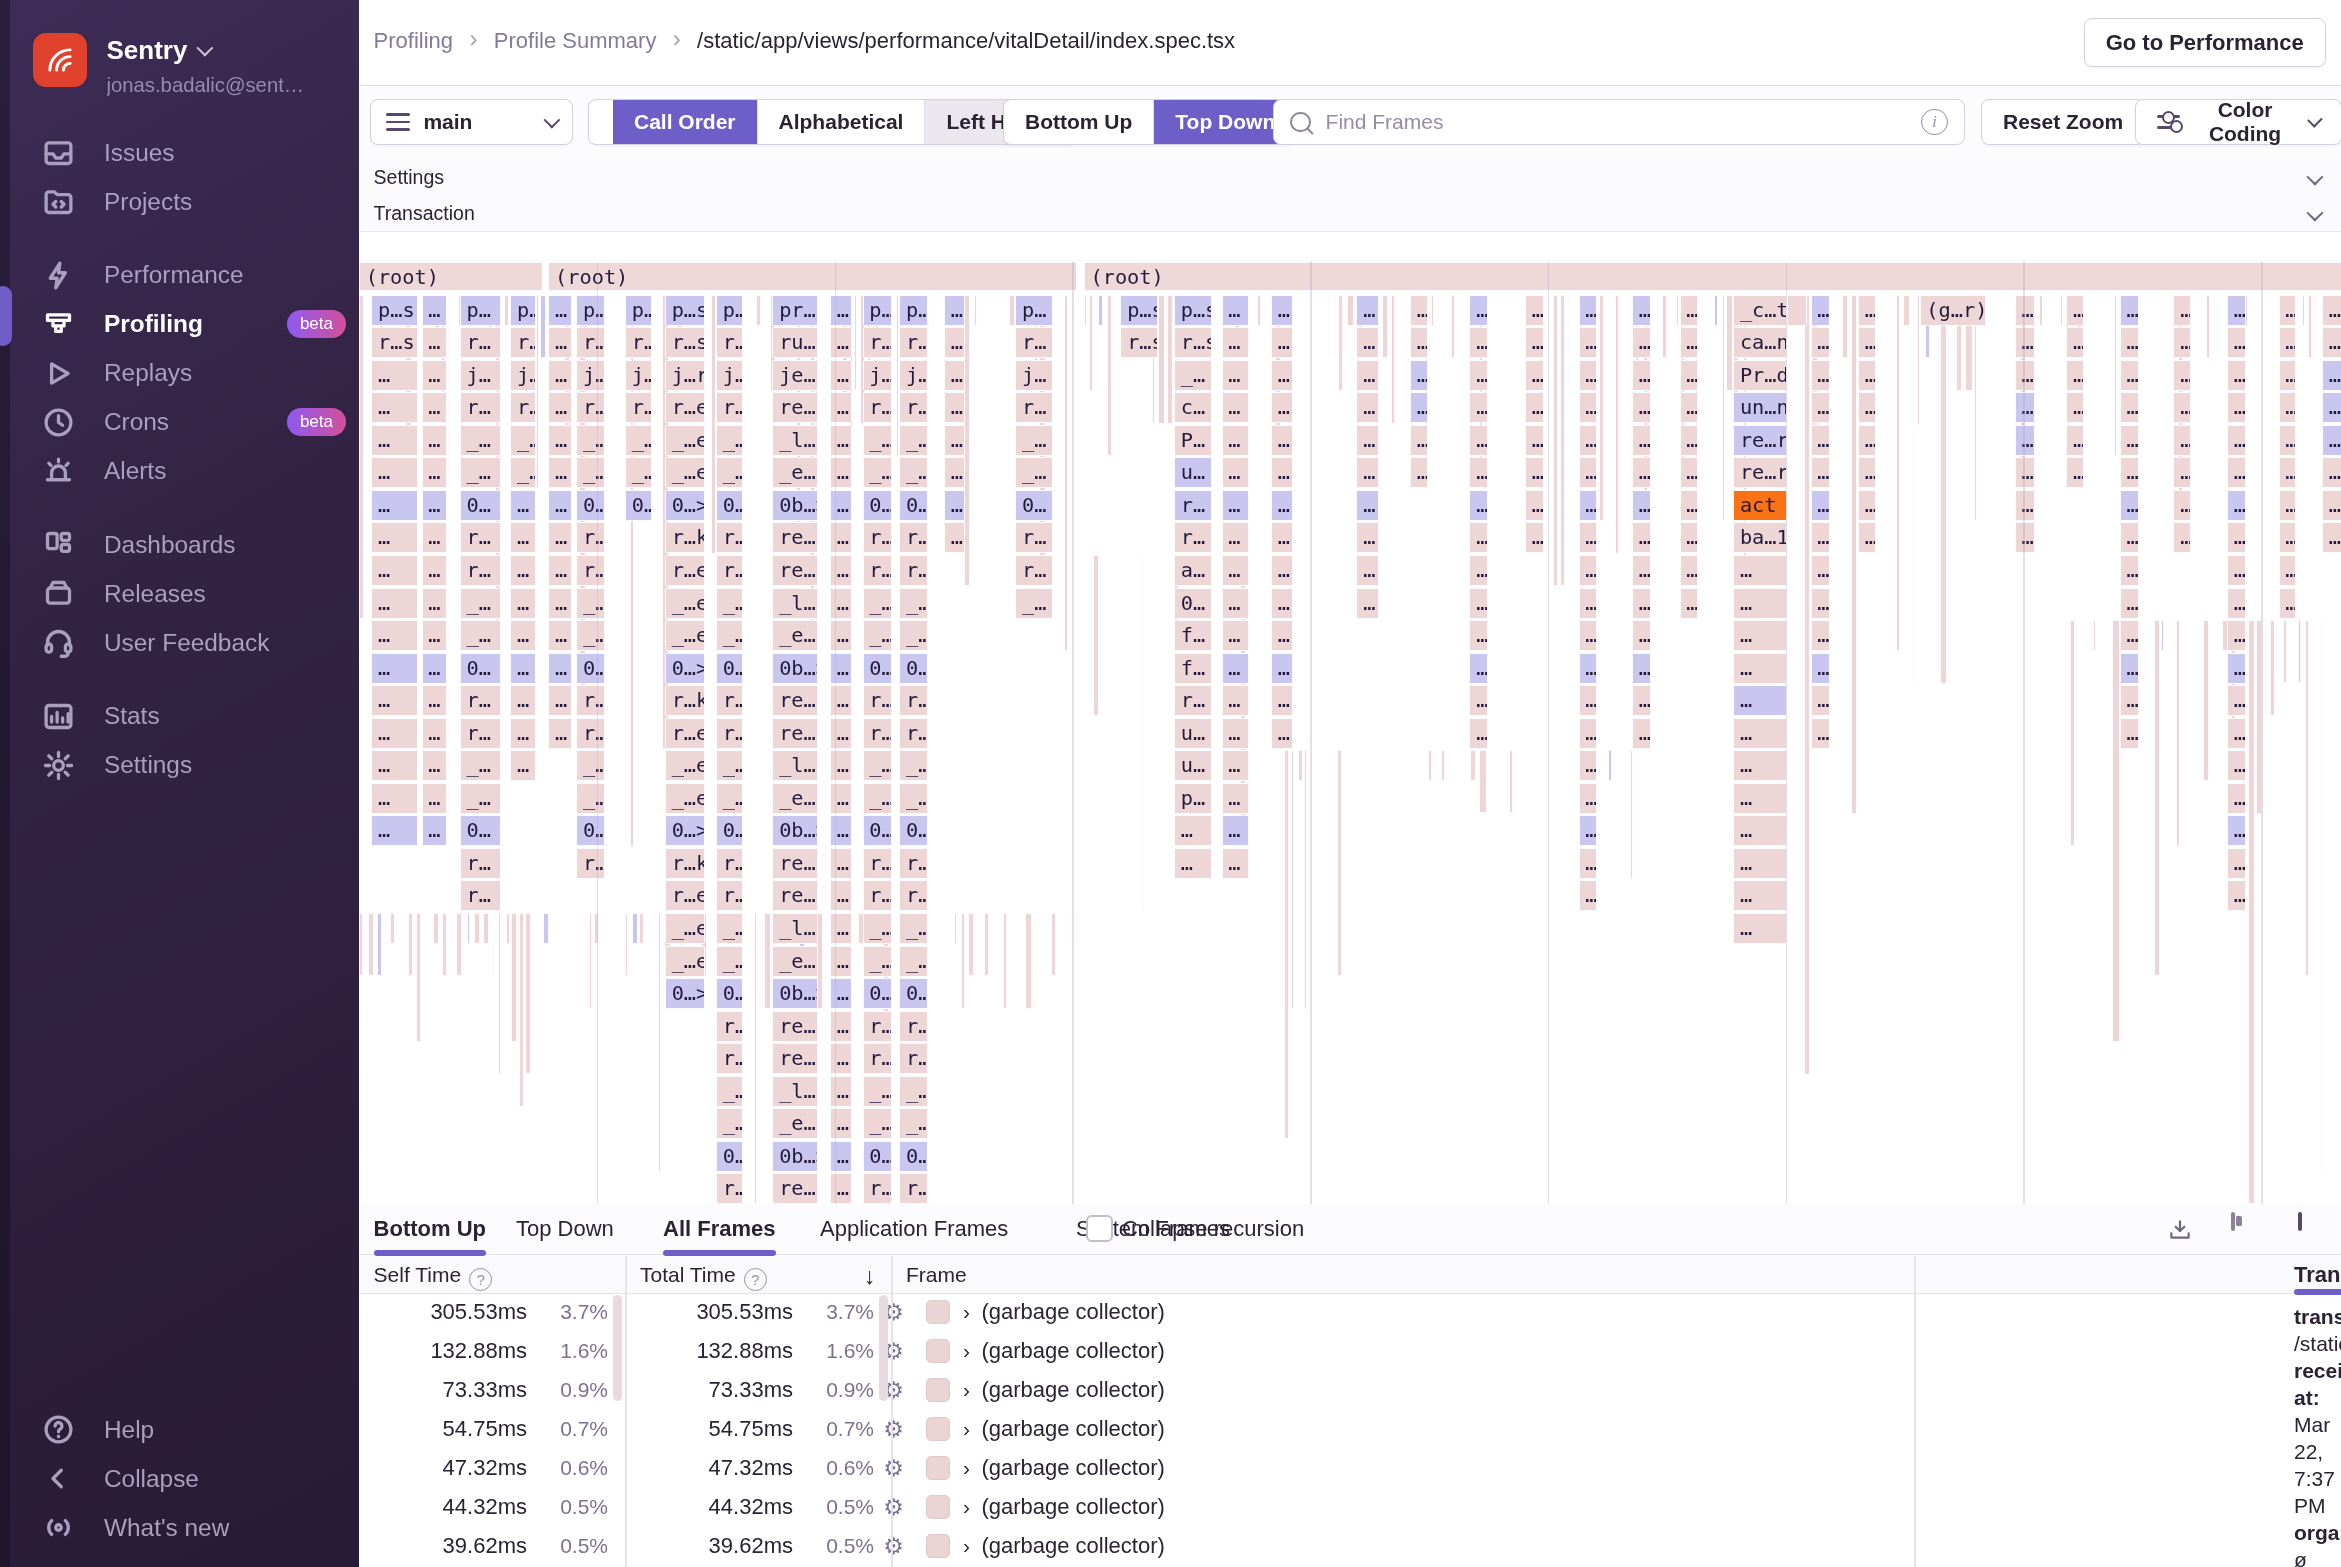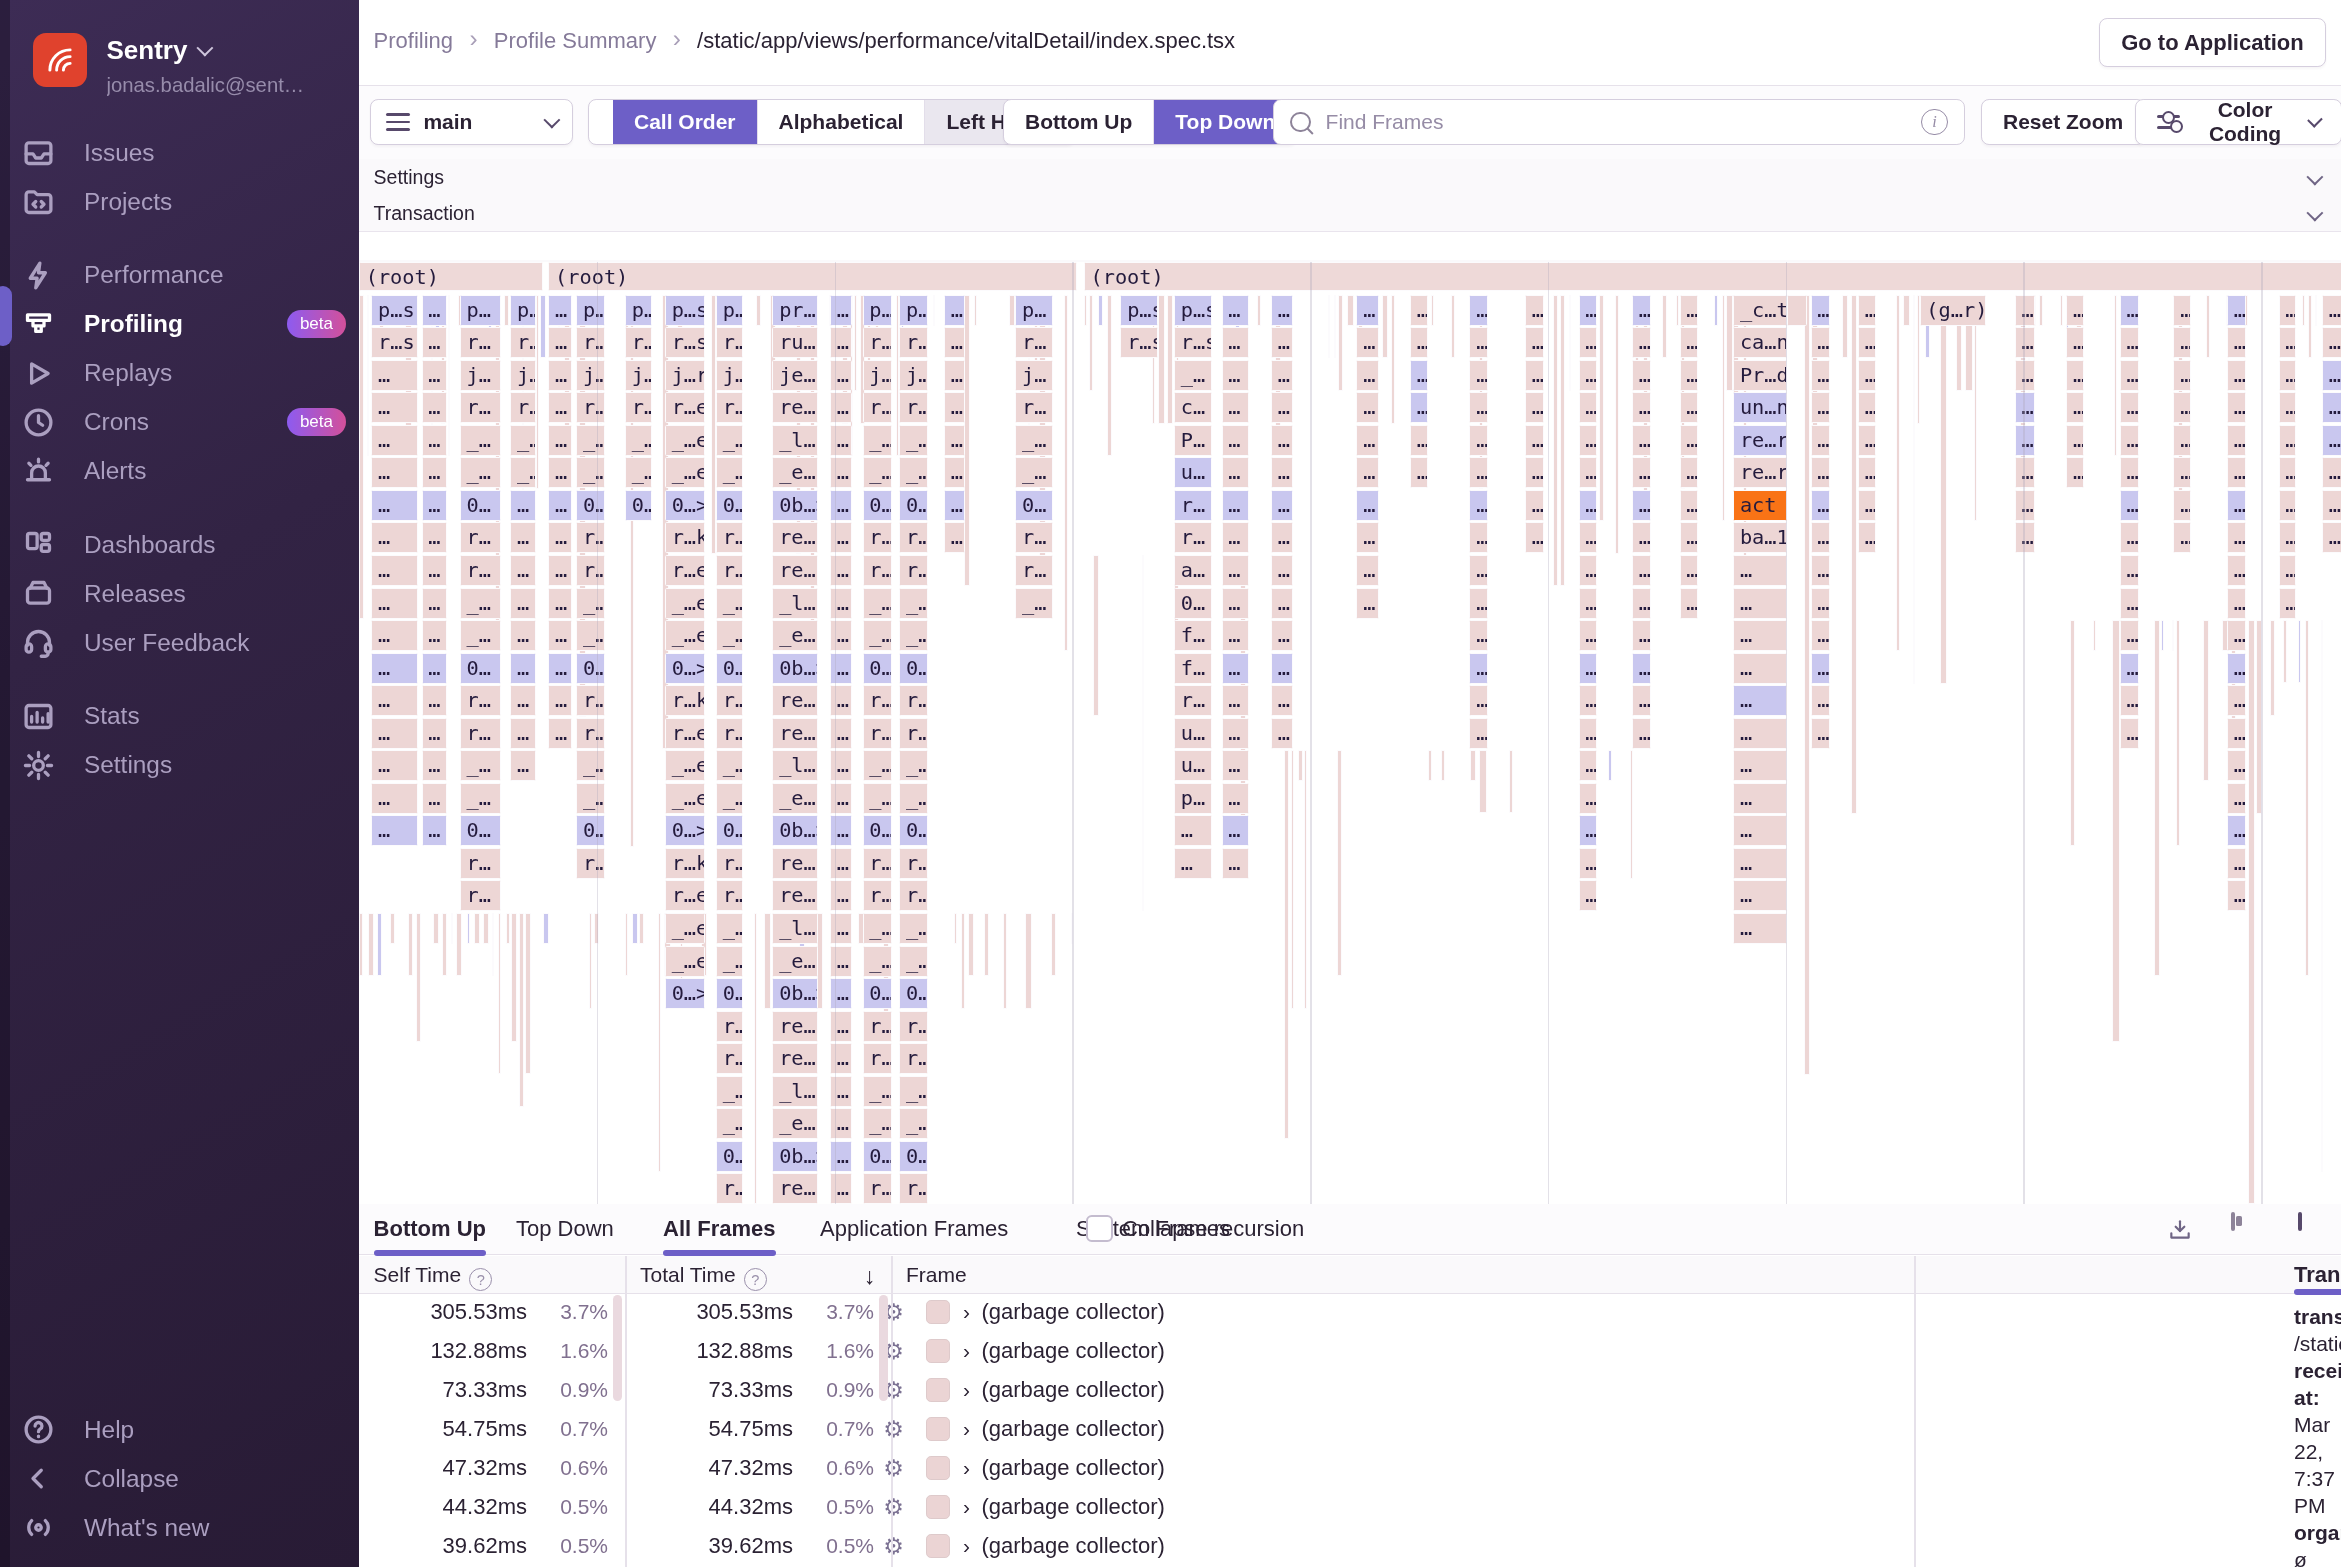--- a/index.html
+++ b/index.html
@@ -8,21 +8,21 @@
   .sidebar{position:absolute;left:0;top:0;width:359px;height:1567px;
     background:linear-gradient(150deg,#3d2c55 0%,#322344 38%,#281b35 100%);color:#ab9fc0;}
   .sidebar .edge{position:absolute;left:0;top:0;width:9.8px;height:100%;background:rgba(12,6,20,.35);}
   .active-pill{position:absolute;left:-6.5px;top:286px;width:18px;height:60px;border-radius:9.8px;background:#6d5fc7;}
   .logo-row{position:absolute;left:33px;top:33px;display:flex;gap:19.5px;align-items:flex-start;}
   .logo{width:54px;height:54px;border-radius:13px;background:#e0422d;display:flex;align-items:center;justify-content:center;}
   .org-name{font-size:26px;font-weight:bold;color:#fff;display:flex;align-items:center;gap:11.4px;margin-top:1.6px;}
   .org-email{font-size:20.3px;color:#978cab;margin-top:8.1px;max-width:203px;white-space:nowrap;overflow:hidden;}
   .nav{position:absolute;left:0;top:104px;width:100%;}
   .nav-group{margin-top:24.4px;}
-  .nav-item{height:49px;display:flex;align-items:center;padding-left:20px;gap:28px;font-size:24.4px;color:#ab9fc0;cursor:pointer;position:relative;}
+  .nav-item{height:49px;display:flex;align-items:center;padding-left:40px;gap:28px;font-size:24.4px;color:#ab9fc0;cursor:pointer;position:relative;}
   .nav-item .ic{width:36px;display:flex;justify-content:center;}
   .nav-item.active{color:#fff;font-weight:bold;}
   .badge{position:absolute;right:13px;padding:4.1px 13px;border-radius:18px;font-size:17px;color:#fff;
     background:linear-gradient(90deg,#8d5bf0,#d3509a);font-weight:normal;}
   .nav-bottom{position:absolute;left:0;bottom:14.6px;width:100%;}
   .chev{display:inline-block;width:9.8px;height:9.8px;border-right:2.4px solid currentColor;border-bottom:2.4px solid currentColor;transform:rotate(45deg);margin-top:-4.9px;}
   
   .main{position:absolute;left:359px;top:0;right:0;bottom:0;}
   .topbar{position:absolute;left:0;top:0;right:0;height:85px;background:#fff;border-bottom:1.6px solid #e6e1ea;}
   .crumbs{position:absolute;left:14.6px;top:28px;display:flex;align-items:center;gap:16.3px;font-size:22px;color:#857a99;}
@@ -270,21 +270,21 @@
   <div class="main">
 
     <div class="topbar">
       <div class="crumbs" id="crumbs">
           <span>Profiling</span>
           <span class="sep">›</span>
           <span>Profile Summary</span>
           <span class="sep">›</span>
           <span class="last">/static/app/views/performance/vitalDetail/index.spec.tsx</span>
         </div>
-      <button class="btn go-btn">Go to Application</button>
+      <button class="btn go-btn">Go to Performance</button>
     </div>
 
     <div class="toolbar">
       <div class="seg-group" style="left:11.4px;width:203px;">
         <div class="seg" style="border:none;width:100%;justify-content:space-between;padding:0 14.6px;">
           <span class="hamb">
               <i style="width:24.4px"></i>
               <i style="width:24.4px"></i>
               <i style="width:24.4px"></i>
             </span>

